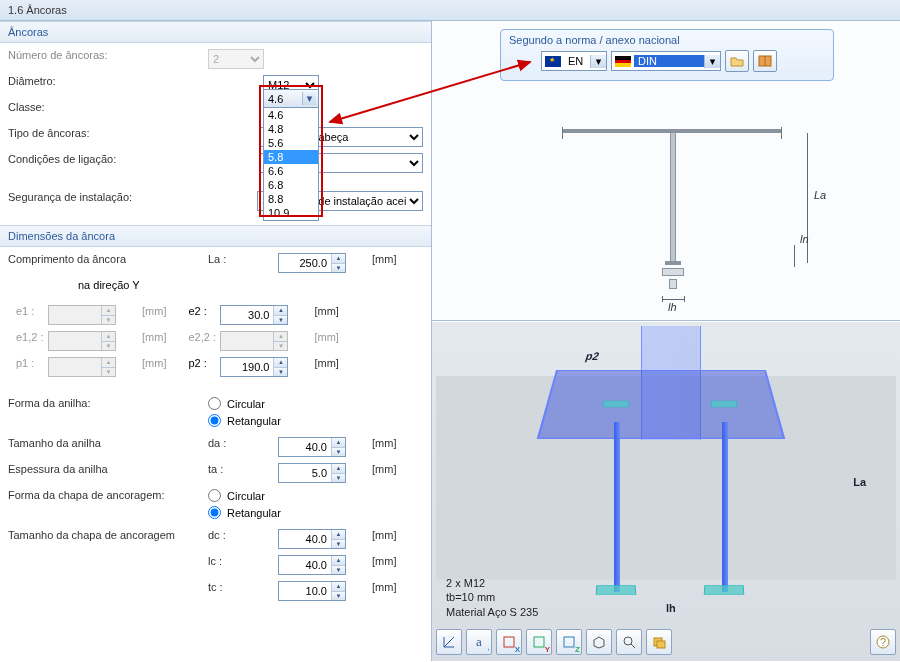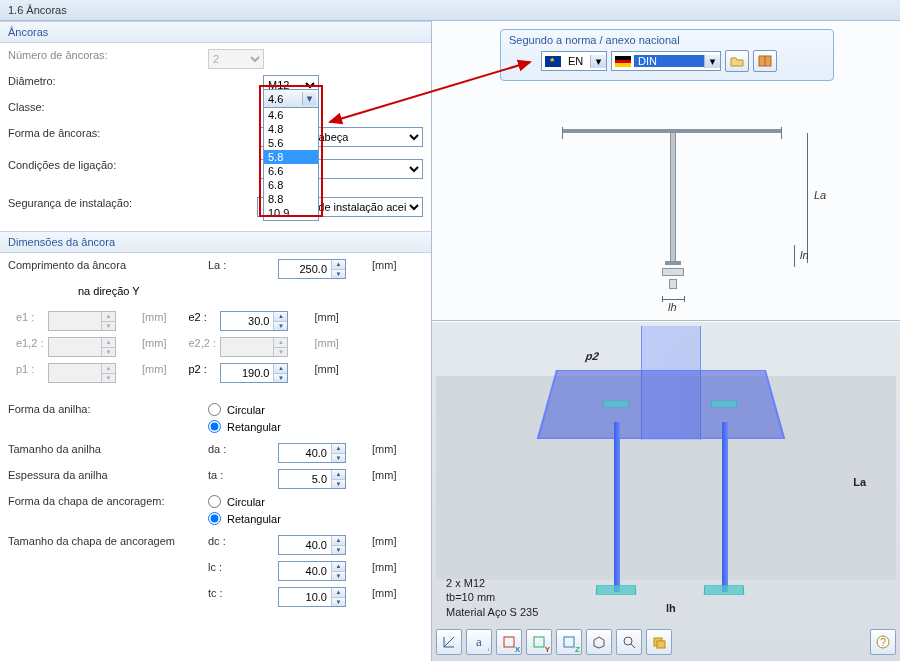--- a/index.html
+++ b/index.html
@@ -125,24 +125,24 @@
         <div class="lab">Diâmetro:</div>
         <div style="width:55px;"></div>
         <select class="combo combo-small"><option>M12</option></select>
       </div>
       <div class="row">
         <div class="lab">Classe:</div>
         <div style="width:55px;"></div>
 
       </div>
       <div class="row" style="margin-top:6px;">
-        <div class="lab">Forma de âncoras:</div>
+        <div class="lab">Tipo de âncoras:</div>
         <select class="combo combo-wide" style="margin-left:55px;"><option>uros com cabeça</option></select>
       </div>
-      <div class="row" style="margin-top:12px;">
+      <div class="row" style="margin-top:6px;">
         <div class="lab">Condições de ligação:</div>
         <select class="combo combo-wide" style="margin-left:55px;"><option></option></select>
       </div>
       <div class="row" style="margin-top:18px;">
         <div class="lab">Segurança de instalação:</div>
         <select class="combo combo-wide" style="margin-left:55px;"><option>Segurança de instalação aceitável</option></select>
       </div>
     </div>
 
     <div class="group-header">Dimensões da âncora</div>
@@ -381,21 +381,21 @@
 
       <div class="diag">
         <div class="plate"></div>
         <div class="col"></div>
         <div class="bolt-head"></div>
         <div class="nut"></div>
         <div class="end"></div>
         <div class="dim-v la"></div>
         <div class="dim-text" style="left:292px; top:88px;">La</div>
         <div class="dim-v ln"></div>
-        <div class="dim-text" style="left:278px; top:148px;text-align:right;">ln</div>
+        <div class="dim-text" style="left:278px; top:132px;text-align:right;">ln</div>
         <div class="dim-h" style="left:140px; top:198px; width:22px;"></div>
         <div class="tick" style="left:140px; top:195px;"></div>
         <div class="tick" style="left:162px; top:195px;"></div>
         <div class="dim-text" style="left:146px; top:200px;">lh</div>
       </div>
     </div>
 
     <div class="right-bottom">
       <div class="view3d">
         <div class="floor"></div>

